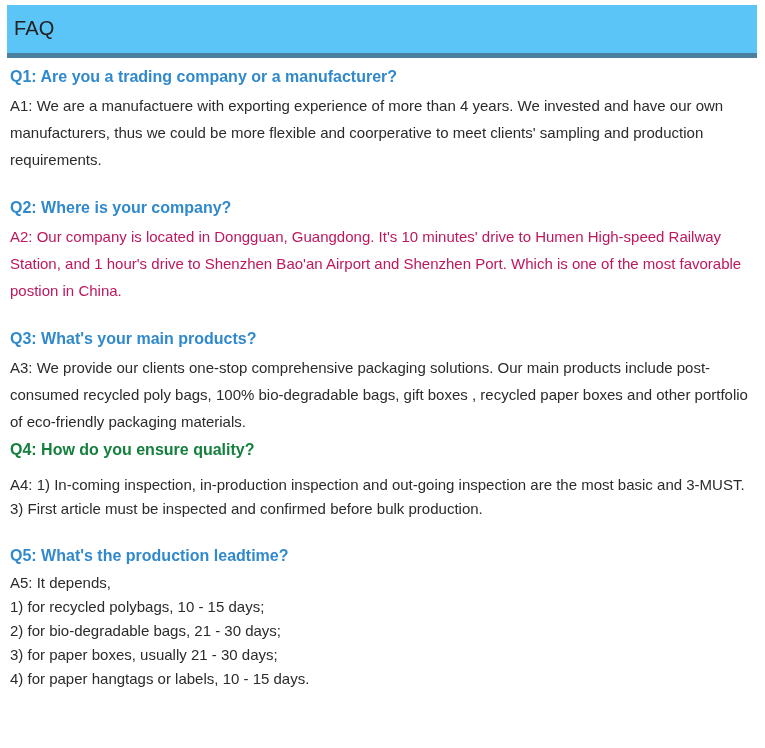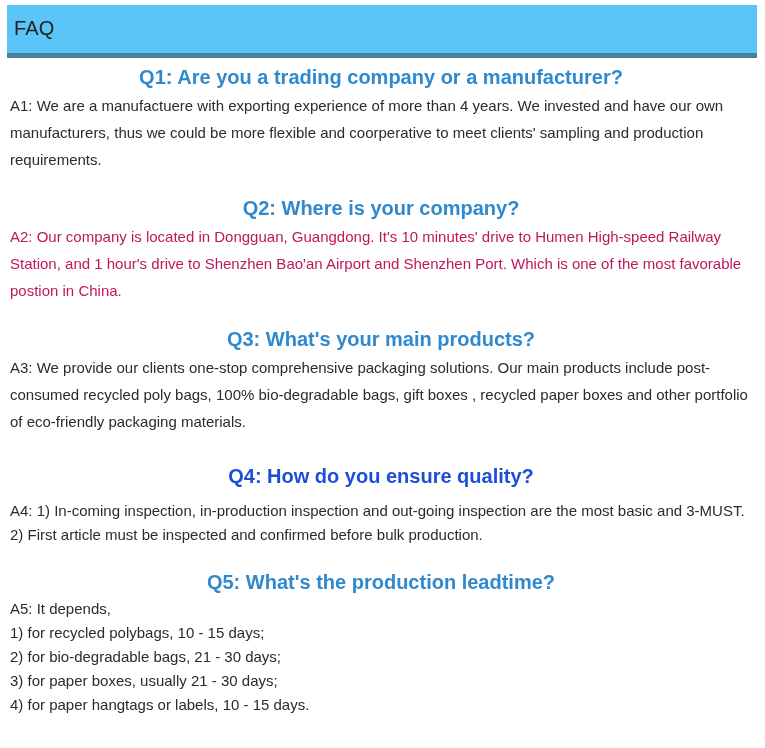--- a/index.html
+++ b/index.html
@@ -56,47 +56,46 @@
   }
 
   .faq-item {
     margin: 0 0 22px 0;
   }
   .faq-item:last-child {
     margin-bottom: 16px;
   }
 
   .faq-question {
-    font-size: 20px;
+    font-size: 16px;
     line-height: 22px;
     font-weight: bold;
     color: #3089cc;
     margin: 0 0 4px 0;
-    text-align: center;
   }
 
   .faq-answer {
     font-size: 15px;
     line-height: 27px;
     color: #2b2b2b;
     margin: 0;
   }
 
   
   .faq-answer.compact {
     line-height: 24px;
   }
   .faq-answer .ans-line {
     display: block;
   }
 
   
   .faq-item[data-idx="0"] { margin-bottom: 24px; }
   .faq-item[data-idx="1"] { margin-bottom: 24px; }
-  .faq-item[data-idx="2"] { margin-bottom: 30px; }
+  .faq-item[data-idx="2"] { margin-bottom: 4px; }
   .faq-item[data-idx="3"] { margin-bottom: 24px; }
 </style>
 </head>
 <body>
 
 <div class="faq-page" style="background: rgb(255, 255, 255);">
 
   <div class="faq-banner" style="background: rgb(91, 197, 247); border-bottom-color: rgb(74, 127, 158);">
     <div class="faq-banner-title" style="color: rgb(34, 34, 34);">FAQ</div>
   </div>
@@ -114,24 +113,24 @@
           <span class="ans-line">A2: Our company is located in Dongguan, Guangdong. It's 10 minutes' drive to Humen High-speed Railway Station, and 1 hour's drive to Shenzhen Bao'an Airport and Shenzhen Port. Which is one of the most favorable postion in China.</span>
         </div>
       </div>
       <div class="faq-item" data-idx="2">
         <div class="faq-question" style="color: rgb(48, 137, 204);">Q3: What's your main products?</div>
         <div class="faq-answer" style="color: rgb(43, 43, 43);">
           <span class="ans-line">A3: We provide our clients one-stop comprehensive packaging solutions. Our main products include post-consumed recycled poly bags, 100% bio-degradable bags, gift boxes , recycled paper boxes and other portfolio of eco-friendly packaging materials.</span>
         </div>
       </div>
       <div class="faq-item" data-idx="3">
-        <div class="faq-question" style="color: #1d4ed8;">Q4: How do you ensure quality?</div>
+        <div class="faq-question" style="color: #15803d;">Q4: How do you ensure quality?</div>
         <div class="faq-answer compact" style="color: rgb(43, 43, 43); margin-top: 12px;">
           <span class="ans-line">A4: 1) In-coming inspection, in-production inspection and out-going inspection are the most basic and 3-MUST.</span>
-          <span class="ans-line">2) First article must be inspected and confirmed before bulk production.</span>
+          <span class="ans-line">3) First article must be inspected and confirmed before bulk production.</span>
         </div>
       </div>
       <div class="faq-item" data-idx="4">
         <div class="faq-question" style="color: rgb(48, 137, 204);">Q5: What's the production leadtime?</div>
         <div class="faq-answer compact" style="color: rgb(43, 43, 43);">
           <span class="ans-line">A5: It depends,</span>
           <span class="ans-line">1) for recycled polybags, 10 - 15 days;</span>
           <span class="ans-line">2) for bio-degradable bags, 21 - 30 days;</span>
           <span class="ans-line">3) for paper boxes, usually 21 - 30 days;</span>
           <span class="ans-line">4) for paper hangtags or labels, 10 - 15 days.</span>

